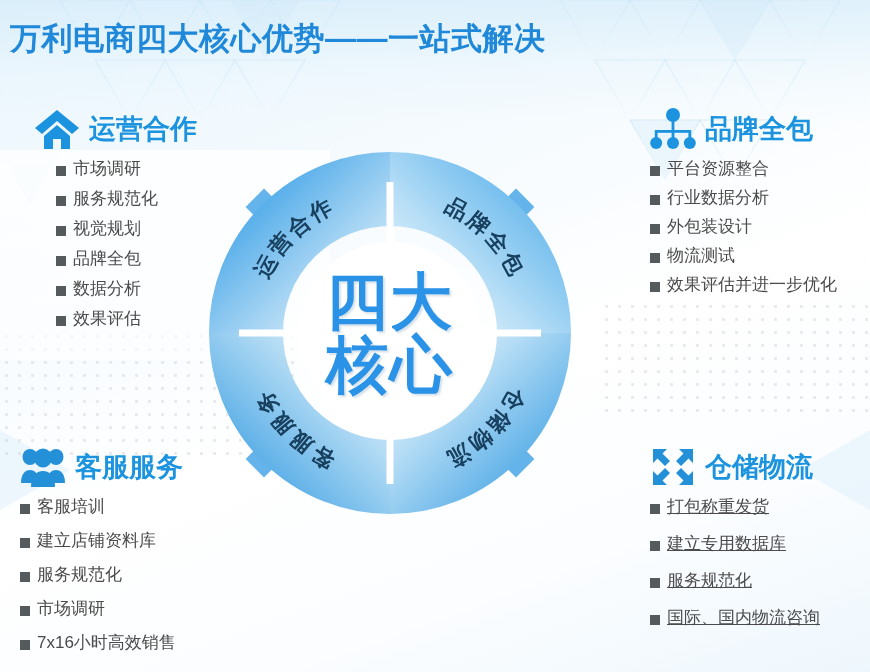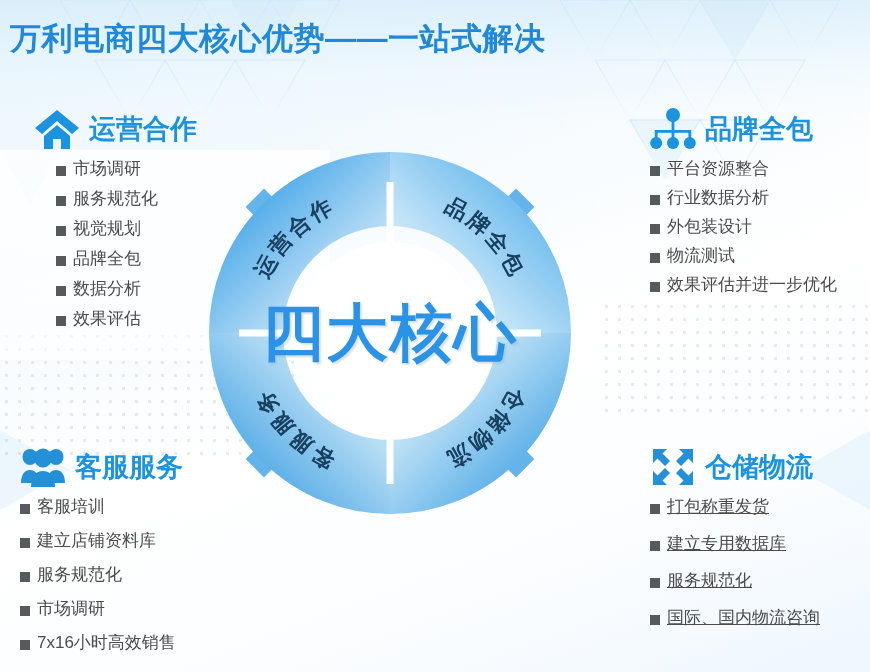--- a/index.html
+++ b/index.html
@@ -135,21 +135,21 @@
     font-size: 22px;
     font-weight: bold;
     fill: #18405e;
     letter-spacing: 3px;
   }
   .center-text {
     position: absolute;
     left: 0; top: 0;
     width: 370px; height: 370px;
     display: flex;
-    flex-direction: row;
+    flex-direction: column;
     align-items: center;
     justify-content: center;
     pointer-events: none;
   }
   .center-text span {
     font-size: 62px;
     font-weight: bold;
     color: #2a93e8;
     line-height: 1.02;
     letter-spacing: 2px;

